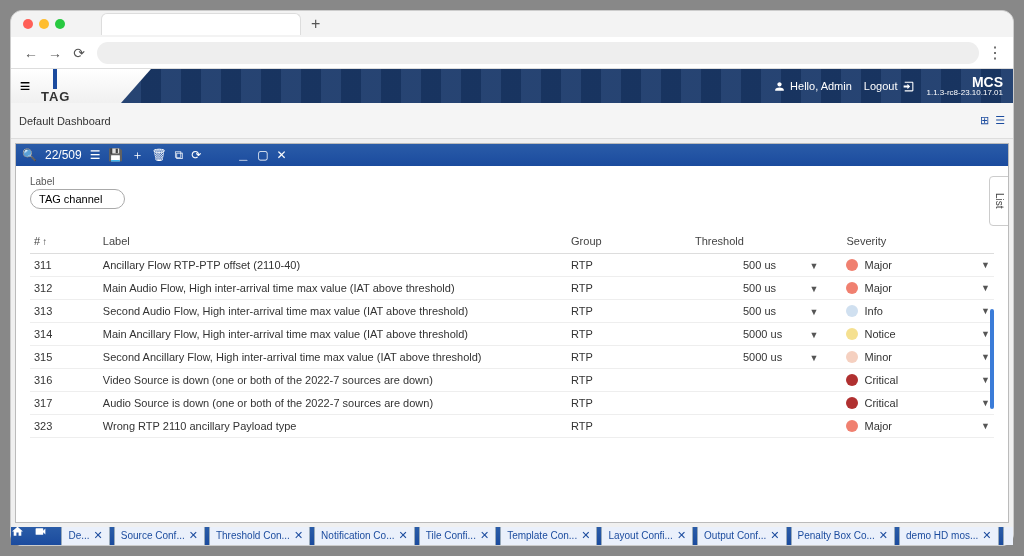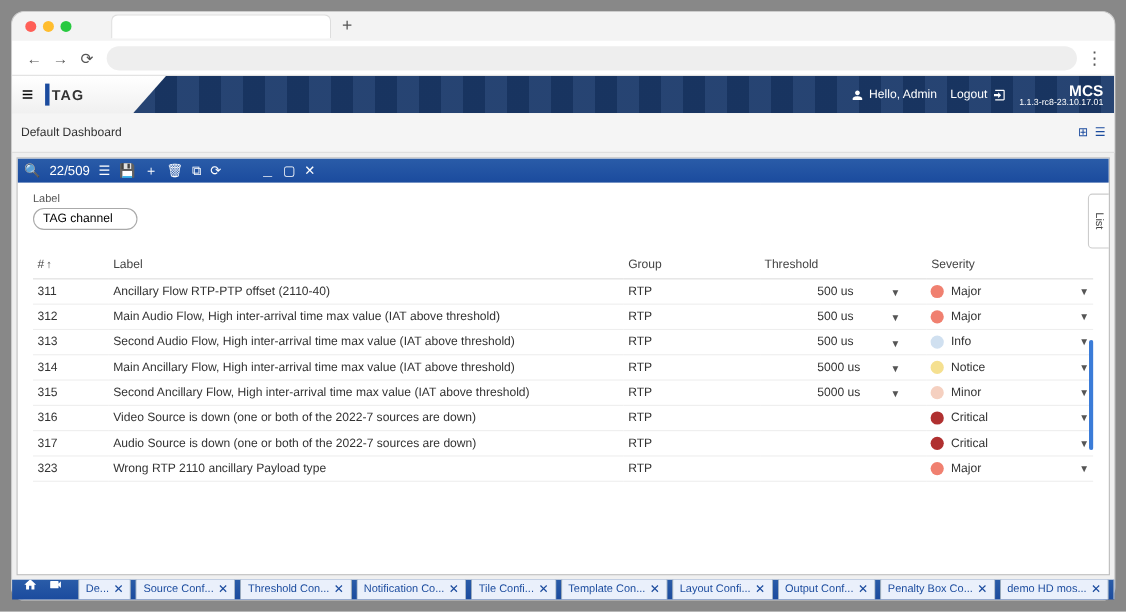--- a/index.html
+++ b/index.html
@@ -53,21 +53,21 @@
 .menu-dots { width:20px; text-align:center; cursor:pointer; color:#555; }
 .app-header {
   height: 34px;
   background: linear-gradient(#fff,#f0f0f0);
   display:flex;
   align-items:center;
   position:relative;
   overflow:hidden;
 }
 .menu-burger { width:28px; text-align:center; font-size:18px; cursor:pointer; }
-.logo { display:flex; align-items:center; margin-left:2px; }
+.logo { display:flex; align-items:center; margin-left:2px;flex-direction:column; }
 .logo-bar { width:4px; height:20px; background:#1b4b9e; margin-right:2px; }
 .logo-text { font-weight:bold; font-size:13px; letter-spacing:1px; color:#333; }
 .header-curve {
   position:absolute;
   left:110px; right:0; top:0; bottom:0;
   background:#1b3a6b;
   background-image: repeating-linear-gradient(90deg, rgba(255,255,255,0.05) 0 20px, rgba(0,0,0,0.1) 20px 40px);
   clip-path: polygon(30px 0, 100% 0, 100% 100%, 0 100%);
   display:flex;
   align-items:center;
@@ -176,20 +176,21 @@
 .scroll-indicator{
   position:absolute; right:0; top:80px; width:4px; height:100px; background:#3b7cd8; border-radius:2px;
 }
 .footer-tabs{
   height:18px;
   background: linear-gradient(#2a5ca8,#1b4b9e);
   display:flex;
   align-items:flex-end;
   padding:0 6px;
   overflow:hidden;
+  justify-content:center;
 }
 .home-btns{
   display:flex;
   gap:10px;
   color:#fff;
   align-items:center;
   padding:0 10px 4px 4px;
   font-size:13px;
 }
 .ftab{

